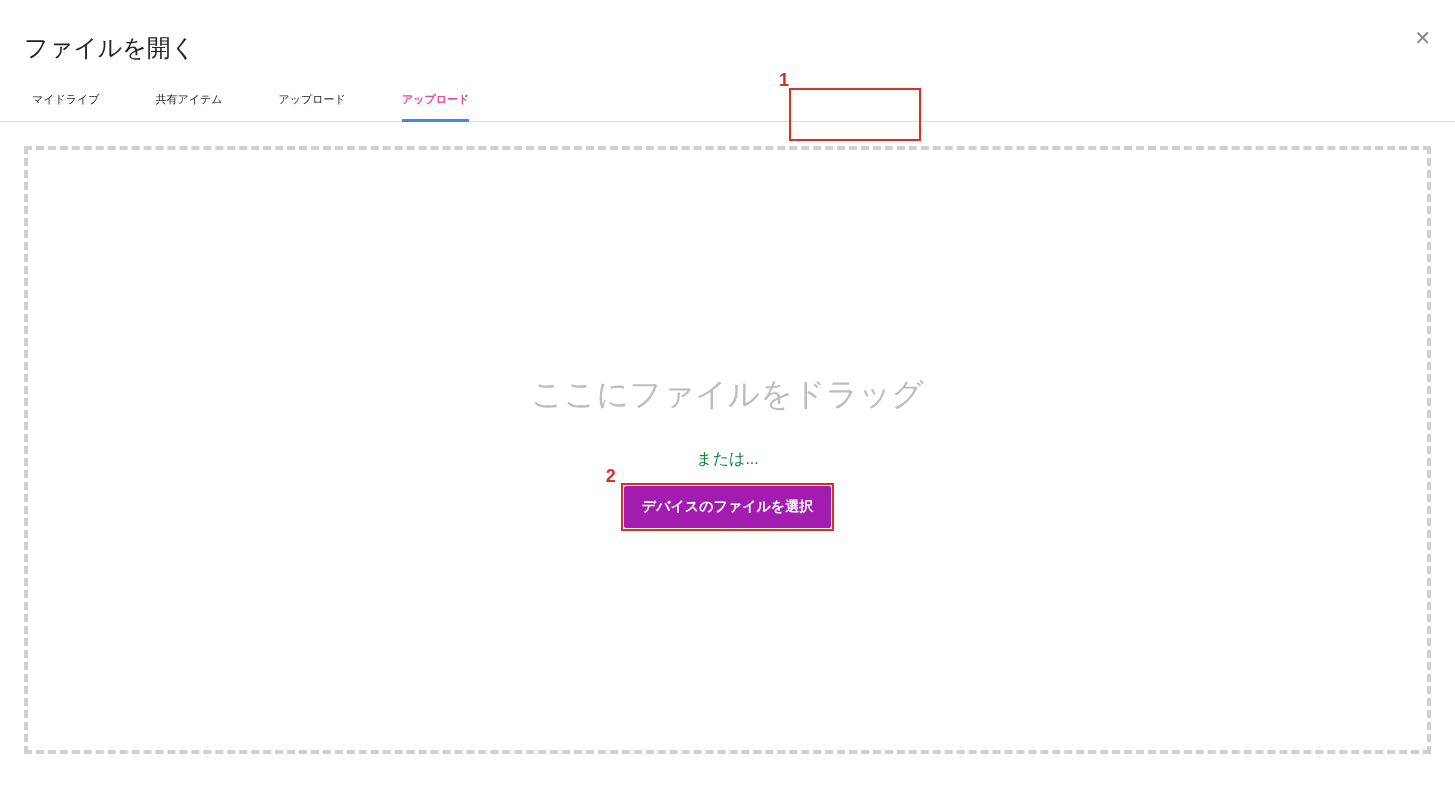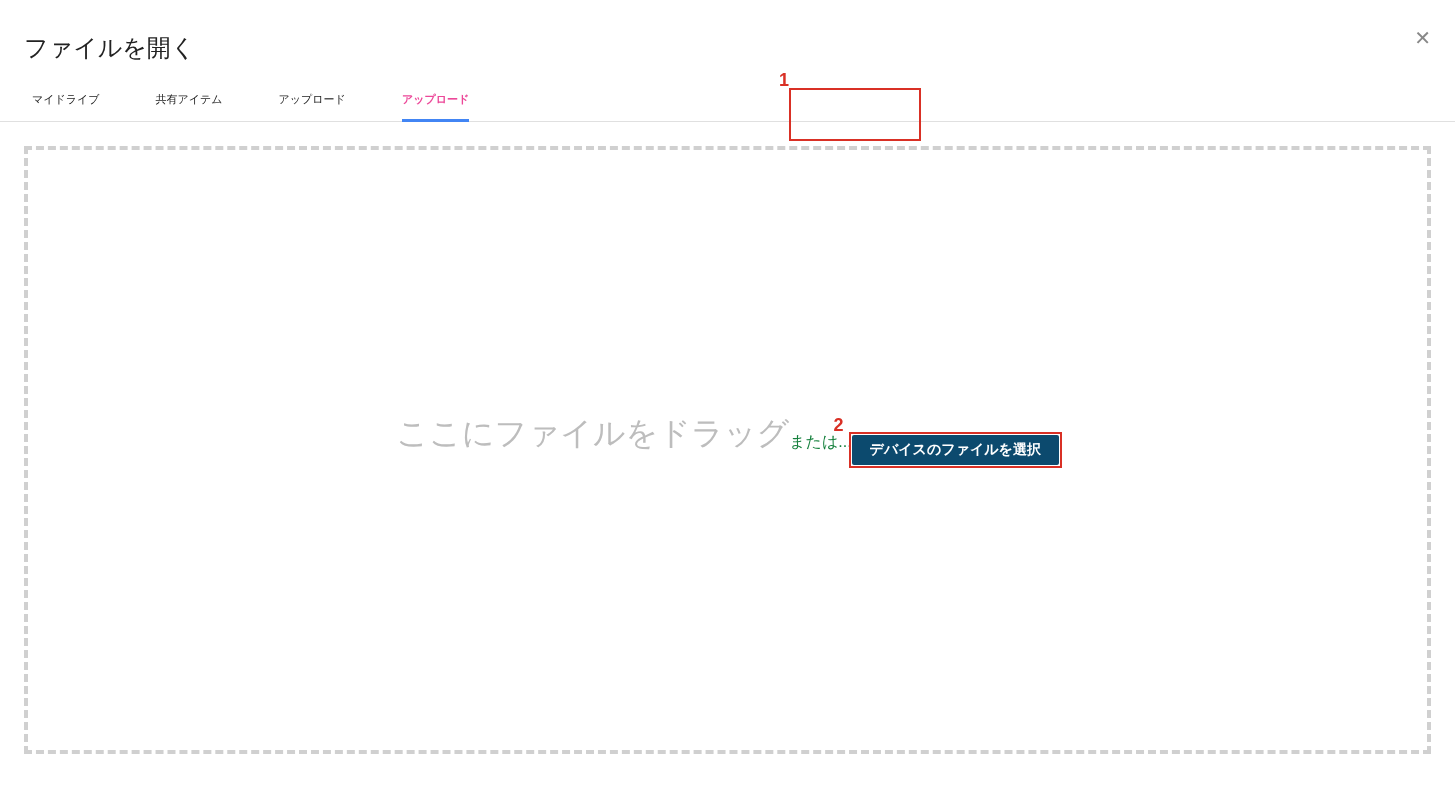--- a/index.html
+++ b/index.html
@@ -70,41 +70,41 @@
       color: #d93025;
       font-weight: bold;
       font-size: 18px;
       pointer-events: none;
     }
     .drop-area {
       margin: 24px;
       height: 608px;
       border: 4px dashed #d0d0d0;
       display: flex;
-      flex-direction: row;
+      flex-direction: column;
       align-items: center;
       justify-content: center;
       position: relative;
     }
     .drop-text {
       font-size: 32px;
       color: #bdbdbd;
       font-weight: 400;
       margin-bottom: 32px;
     }
     .or-text {
       font-size: 16px;
       color: #15803d;
       margin-bottom: 16px;
     }
     .select-button {
-      background: #0c4a6e;
+      background: #a21caf;
       color: #fff;
       border: none;
-      padding: 6px 18px;
+      padding: 12px 18px;
       font-size: 14px;
       font-weight: bold;
       cursor: pointer;
       border-radius: 2px;
     }
     .select-button-wrap {
       position: relative;
       display: inline-block;
     }
   </style>

